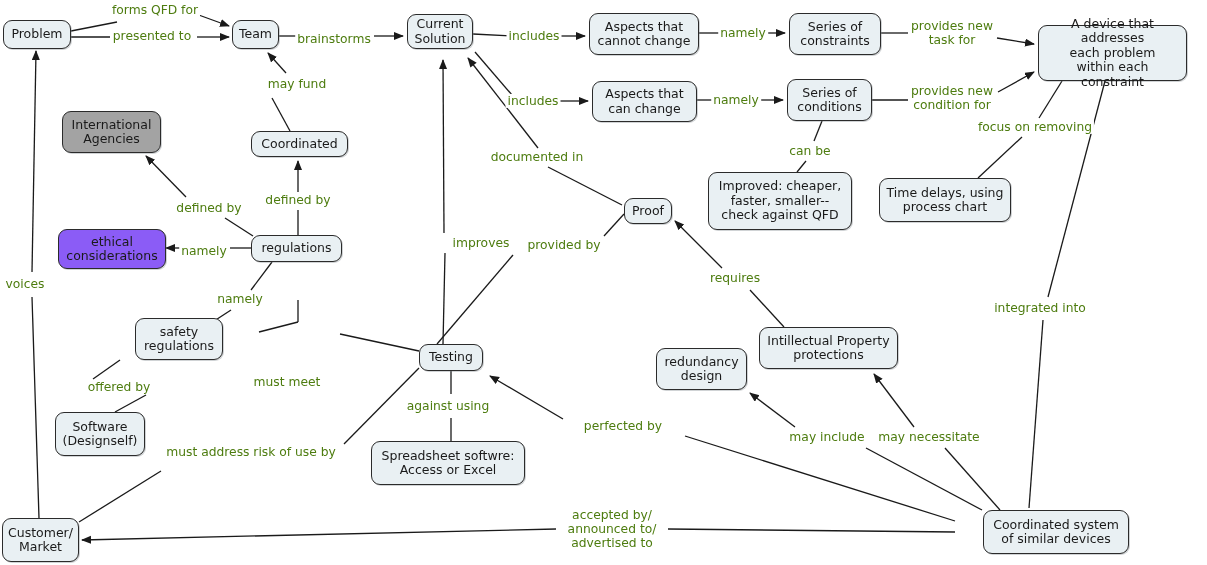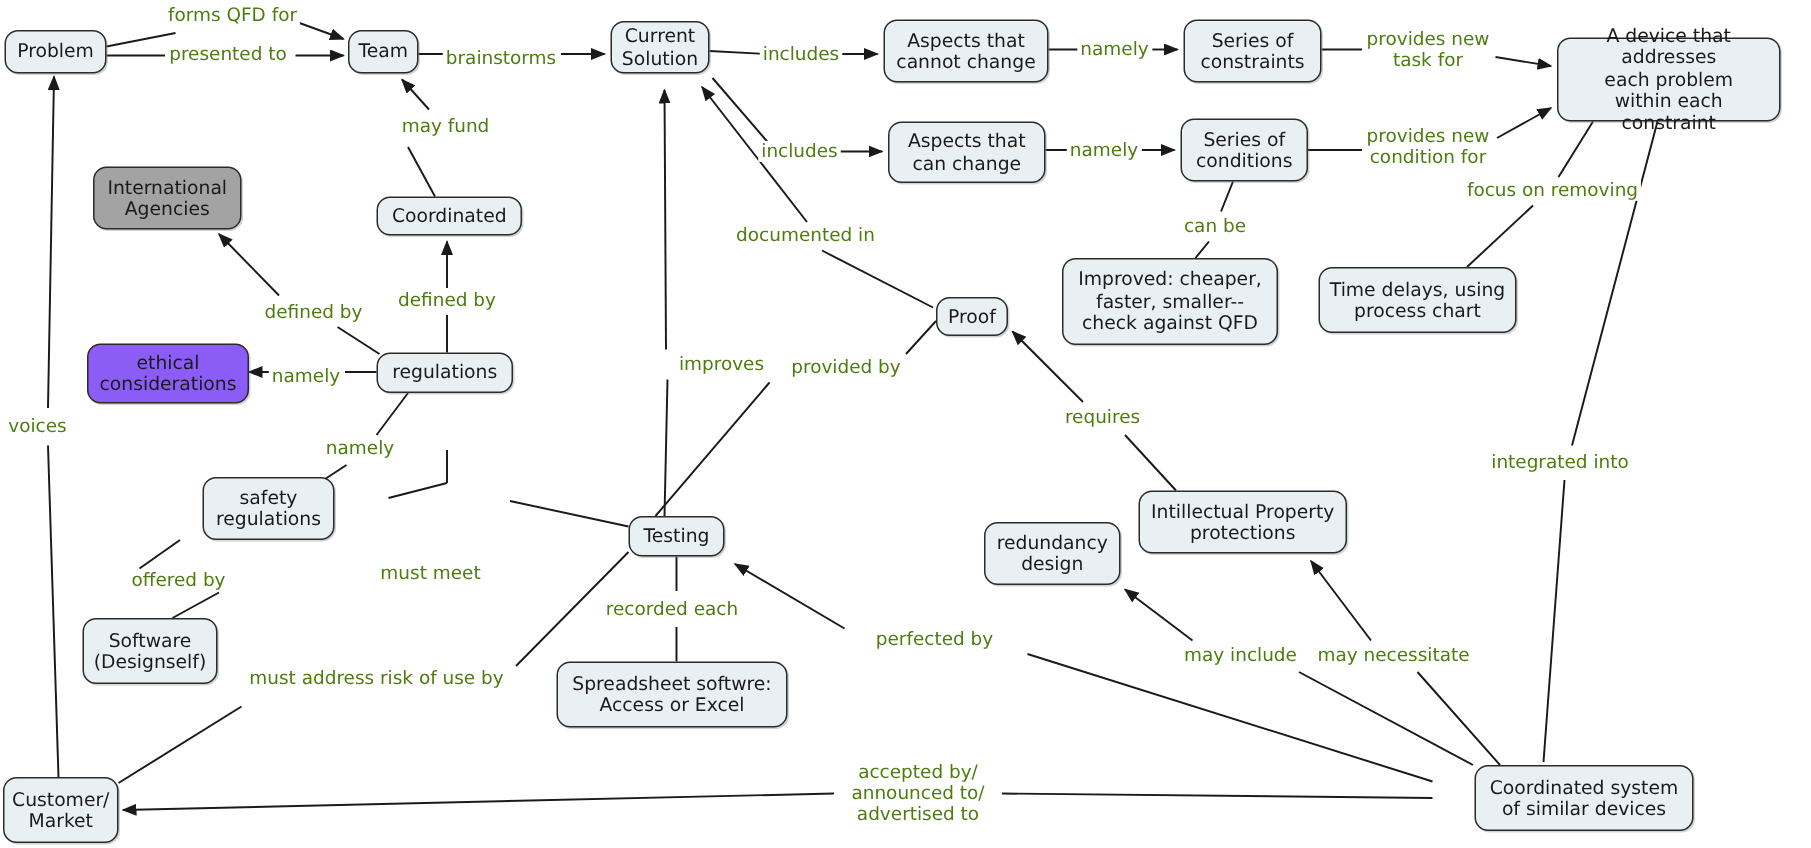--- a/index.html
+++ b/index.html
@@ -177,21 +177,21 @@
       <div class="elabel" style="left: 298px; top: 200px;">defined by</div>
       <div class="elabel" style="left: 204px; top: 251px;">namely</div>
       <div class="elabel" style="left: 735px; top: 278px;">requires</div>
       <div class="elabel" style="left: 564px; top: 245px; text-align: center;">provided by</div>
       <div class="elabel" style="left: 448px; top: 243px; margin-left: 33px;">improves</div>
       <div class="elabel" style="left: 240px; top: 299px;">namely</div>
       <div class="elabel" style="left: 287px; top: 334px; margin-top: 48px;">must meet</div>
       <div class="elabel" style="left: 119px; top: 387px;">offered by</div>
       <div class="elabel" style="left: 25px; top: 284px;">voices</div>
       <div class="elabel" style="left: 251px; top: 452px;">must address risk of use by</div>
-      <div class="elabel" style="left: 448px; top: 406px;">recorded each</div>
+      <div class="elabel" style="left: 448px; top: 406px;">against using</div>
       <div class="elabel" style="left: 623px; top: 426px;">perfected by</div>
       <div class="elabel" style="left: 827px; top: 437px;">may include</div>
       <div class="elabel" style="left: 929px; top: 437px;">may necessitate</div>
       <div class="elabel" style="left: 1040px; top: 308px;">integrated into</div>
       <div class="elabel" style="left: 612px; top: 529px;">accepted by/
 announced to/
 advertised to</div>
     </div>
 </div>
 

